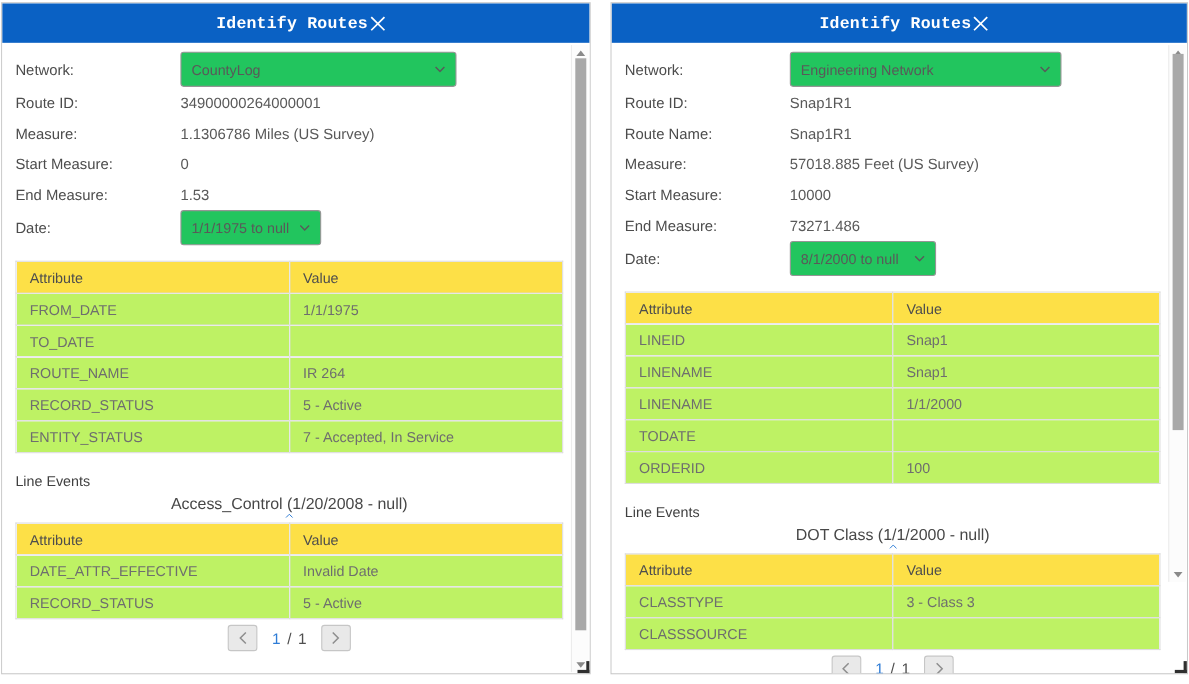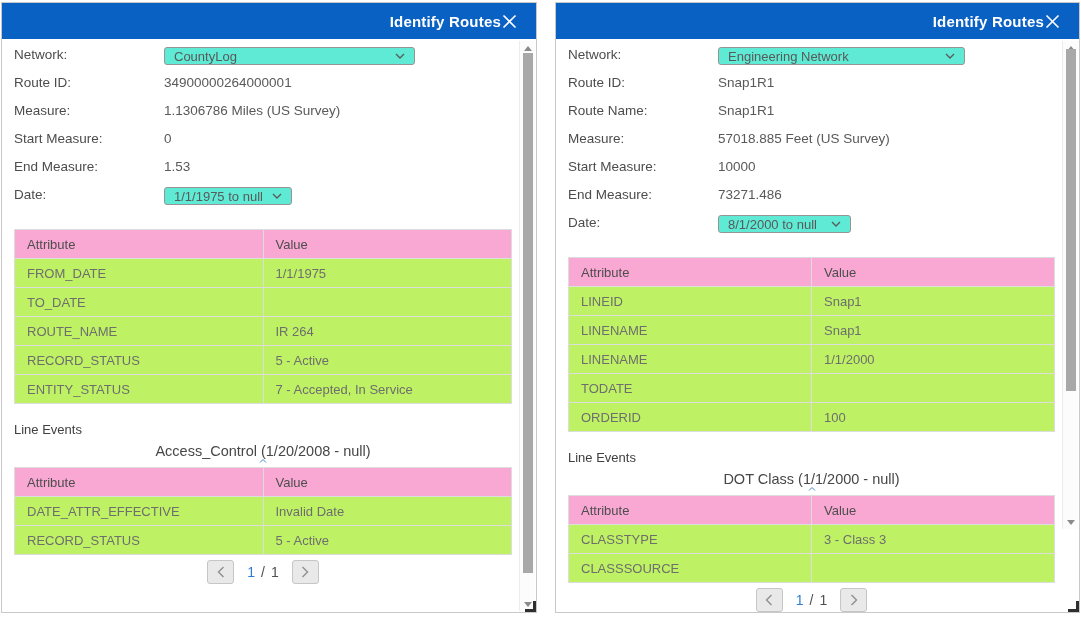--- a/index.html
+++ b/index.html
@@ -6,46 +6,46 @@
   html,body { background:#ffffff; }
   body { font-family:"Liberation Sans", sans-serif; }
   .stage { position:relative; width:1081px; height:622px; background:#ffffff; overflow:hidden; }
 
   .dialog { position:absolute; top:2px; height:611px; background:#ffffff;
             border:1px solid #c9c9c9; overflow:hidden; }
   .dialog-left  { left:1px;  width:536px; }
   .dialog-right { left:555px; width:525px; }
 
   .dlg-header { height:36px; background:#0a61c4; display:flex; align-items:center;
-                justify-content:flex-end; padding:0 18px 0 28px; }
+                justify-content:center; padding:0 18px 0 28px;font-family:Liberation Mono, monospace; }
   .dlg-title { color:#ffffff; font-size:15px; font-weight:bold; letter-spacing:.2px; }
   .close-x { cursor:pointer; display:block; }
 
   .dlg-body { position:relative; height:573px; background:#ffffff; }
   .content { padding:0 24px 0 12px; }
 
   .fields { padding-top:8px; }
-  .field-row { display:flex; min-height:28px; }
+  .field-row { display:flex; align-items:center; min-height:28px; }
   .f-label { flex:0 0 150px; font-size:13.5px; color:#4c4c4c; }
   .f-value { font-size:13.5px; color:#595959; }
 
-  .selectbox { height:18px; border:1px solid #959595; border-radius:3px; background:#5eead4;
+  .selectbox { height:32px; border:1px solid #959595; border-radius:3px; background:#22c55e;
                display:flex; align-items:center; justify-content:space-between;
                padding:0 9px 0 9px; cursor:pointer; }
   .selectbox .sel-text { font-size:13px; color:#595959; white-space:nowrap; overflow:hidden; }
   .sel-network { width:251px; }
   .sel-date { width:128px; }
   .dialog-right .sel-network { width:247px;gap:24px; }
   .dialog-right .sel-date { width:133px; }
 
   table.attr-table { width:100%; border-collapse:collapse; table-layout:fixed; margin-top:14px; }
   table.attr-table th, table.attr-table td {
       height:29px; padding:0 6px 0 12px; font-size:13px; text-align:left;
       border:1px solid #dddddd; font-weight:normal; white-space:nowrap; overflow:hidden; }
-  table.attr-table th { background:#f9a8d4; color:#4d4d4d; }
+  table.attr-table th { background:#fde047; color:#4d4d4d; }
   table.attr-table td { color:#6e6e6e; background:#bef264; }
   table.le-table { margin-top:4px; }
 
   .le-label { margin-top:18px; font-size:13px; color:#404040; }
   .le-group { margin-top:6px; height:20px; display:flex; align-items:center;
               justify-content:space-between; cursor:pointer;flex-direction:column; }
   .le-group-title { font-size:14.5px; color:#474747; }
 
   .pagination { margin-top:5px; height:24px; display:flex; align-items:center;
                 justify-content:center; gap:13px; }

